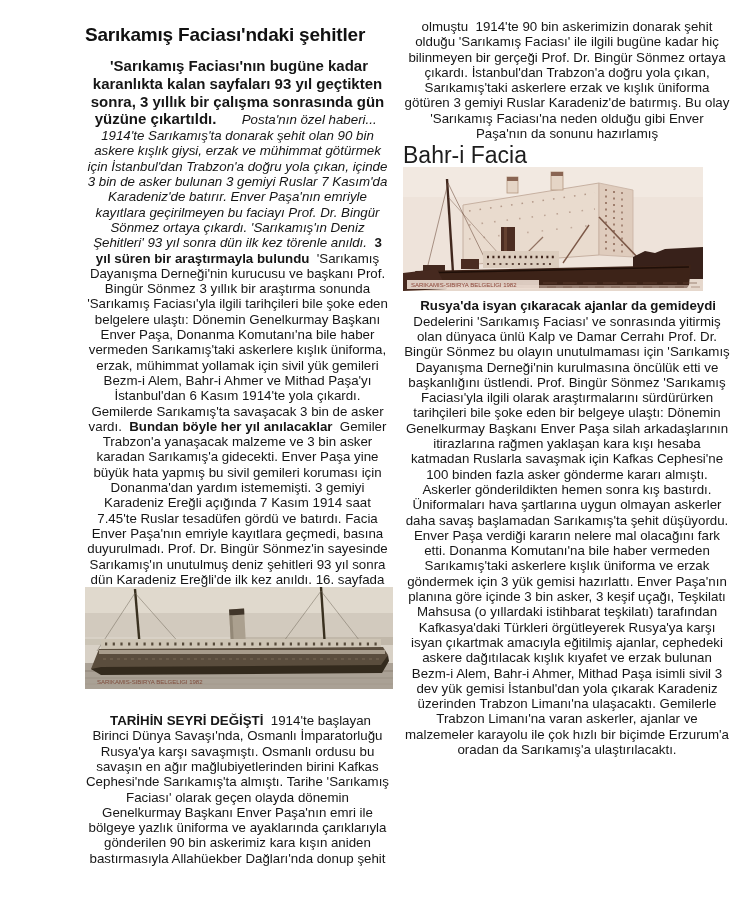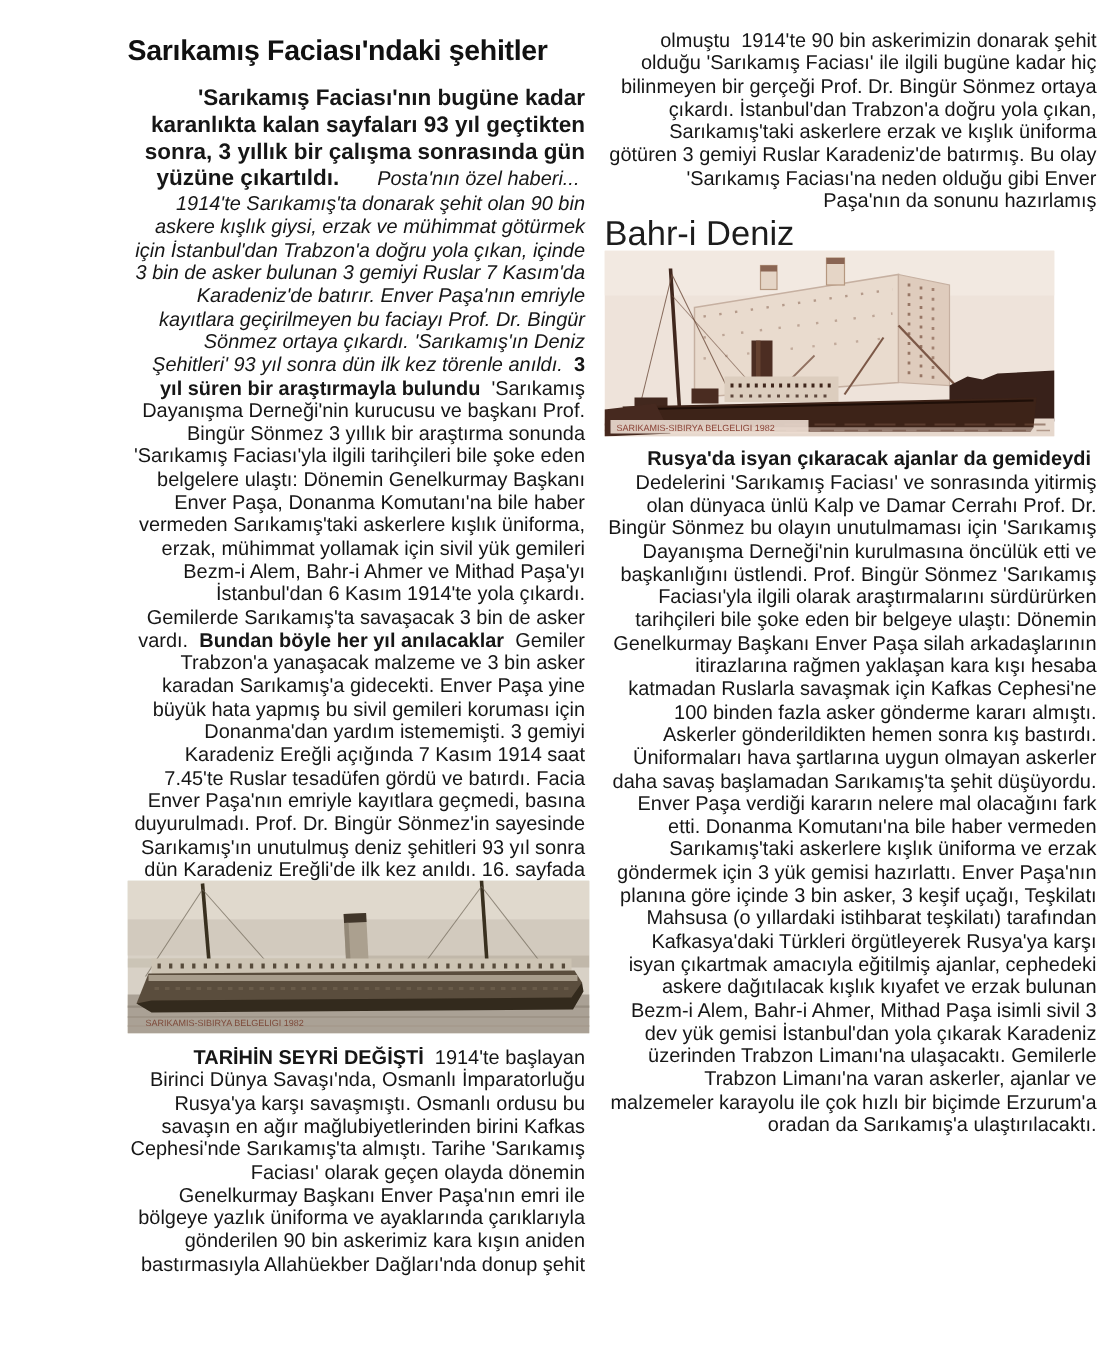--- a/index.html
+++ b/index.html
@@ -16,28 +16,28 @@
   .col-right { left:403px; top:19px; width:328px; }
 
   .title {
     margin:0 0 11px 0;
     font-size:19px; line-height:22px; font-weight:bold;
     color:#111111; letter-spacing:-0.2px;
   }
   .flow {
     margin:0;
     font-size:13.3px; line-height:15.3px;
-    text-align:right;
+    text-align:center;
   }
   .flow .run-lead   { font-weight:bold; font-size:15px; line-height:17.8px; }
   .flow .run-italic { font-style:italic;margin-left:17px; }
   .flow .run-bold   { font-weight:bold; }
   .flow .run-regular{ }
   .lead-para   { text-indent:3px; }
-  .history-para{ margin-top:8px; }
+  .history-para{ margin-top:24px; }
   .agents-para { margin-top:7px; }
 
   .photo-label {
     font-size:22px; line-height:24px;
     color:#1d1d1d; margin:1px 0 0 0;
     font-weight:normal;
   }
   .photo-label-right { font-size:23px; line-height:23px; margin-top:3px; }
 
   figure.photo { margin:0; padding:0; position:relative; }
@@ -87,21 +87,21 @@
         <text x="12" y="97" font-size="6" fill="#7d4a3a">SARIKAMIS-SIBIRYA BELGELIGI  1982</text>
       </svg>
     </figure>
 
     <p class="flow history-para" style="text-indent:6px;"><span class="run-bold">TARİHİN SEYRİ DEĞİŞTİ&nbsp; </span><span class="run-regular">1914'te başlayan Birinci Dünya Savaşı'nda, Osmanlı İmparatorluğu Rusya'ya karşı savaşmıştı. Osmanlı ordusu bu savaşın en ağır mağlubiyetlerinden birini Kafkas Cephesi'nde Sarıkamış'ta almıştı. Tarihe 'Sarıkamış Faciası' olarak geçen olayda dönemin Genelkurmay Başkanı Enver Paşa'nın emri ile bölgeye yazlık üniforma ve ayaklarında çarıklarıyla gönderilen 90 bin askerimiz kara kışın aniden bastırmasıyla Allahüekber Dağları'nda donup şehit</span></p>
   </div>
 
   <div class="col col-right">
     <p class="flow"><span class="run-regular">olmuştu&nbsp; 1914'te 90 bin askerimizin donarak şehit olduğu 'Sarıkamış Faciası' ile ilgili bugüne kadar hiç bilinmeyen bir gerçeği Prof. Dr. Bingür Sönmez ortaya çıkardı. İstanbul'dan Trabzon'a doğru yola çıkan, Sarıkamış'taki askerlere erzak ve kışlık üniforma götüren 3 gemiyi Ruslar Karadeniz'de batırmış. Bu olay 'Sarıkamış Faciası'na neden olduğu gibi Enver Paşa'nın da sonunu hazırlamış</span></p>
 
-    <div class="photo-label photo-label-right">Bahr-i Deniz</div>
+    <div class="photo-label photo-label-right">Bahr-i Facia</div>
 
     <figure class="photo photo-bahri">
       <svg width="300" height="124" viewBox="0 0 300 124">
         <rect width="300" height="124" fill="#eee3da"></rect>
         <rect width="300" height="30" fill="#f2e9e1"></rect>
         <polygon points="60,38 196,16 196,88 60,98" fill="#e9dbce" stroke="#c6b0a1" stroke-width="1"></polygon>
         <polygon points="196,16 230,23 230,90 196,88" fill="#dfccbd" stroke="#c6b0a1" stroke-width="0.8"></polygon>
         <line x1="66" y1="44" x2="192" y2="26" stroke="#8a6553" stroke-width="1.6" stroke-dasharray="1.6 9" opacity="0.55"></line>
         <line x1="66" y1="58" x2="192" y2="42" stroke="#8a6553" stroke-width="1.6" stroke-dasharray="1.6 11" opacity="0.45"></line>
         <line x1="66" y1="72" x2="192" y2="58" stroke="#8a6553" stroke-width="1.6" stroke-dasharray="1.6 13" opacity="0.4"></line>

